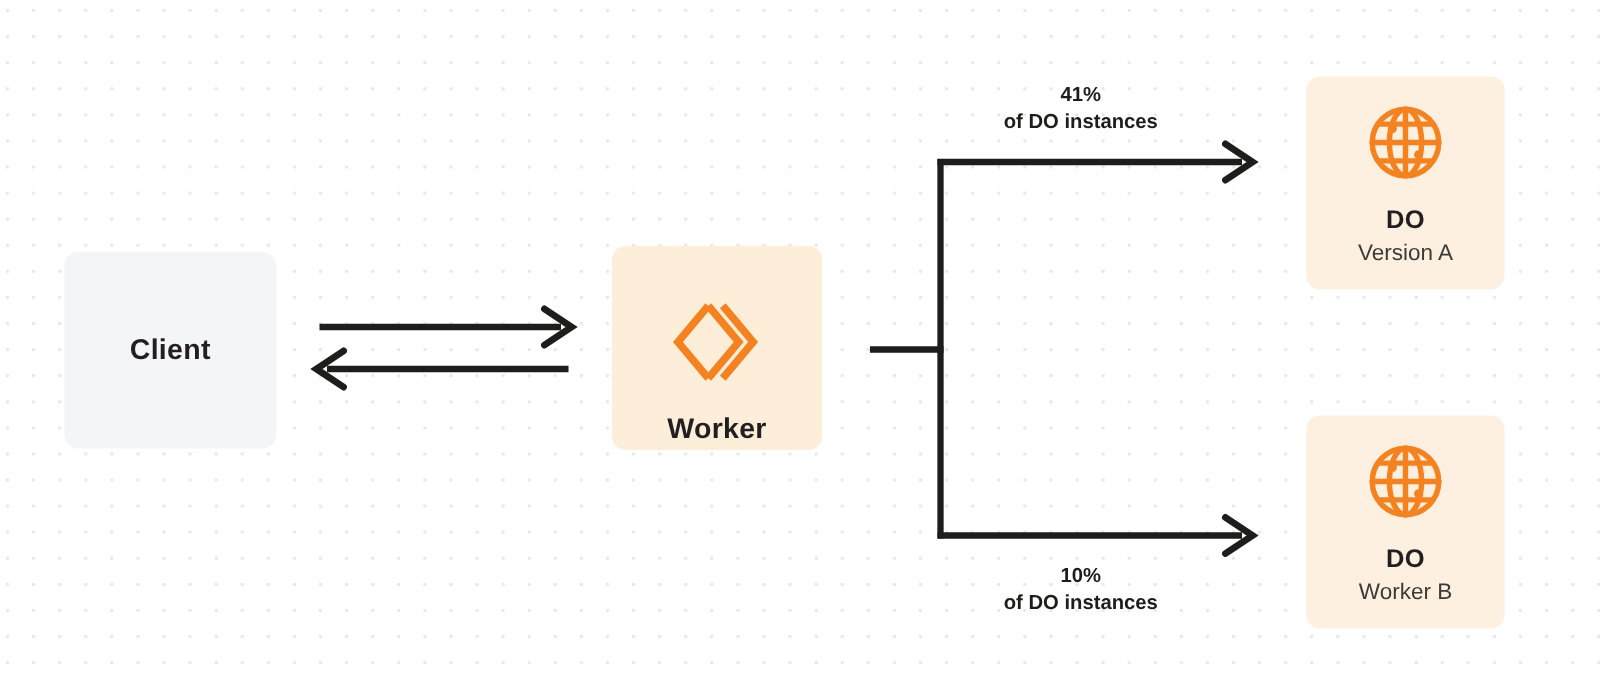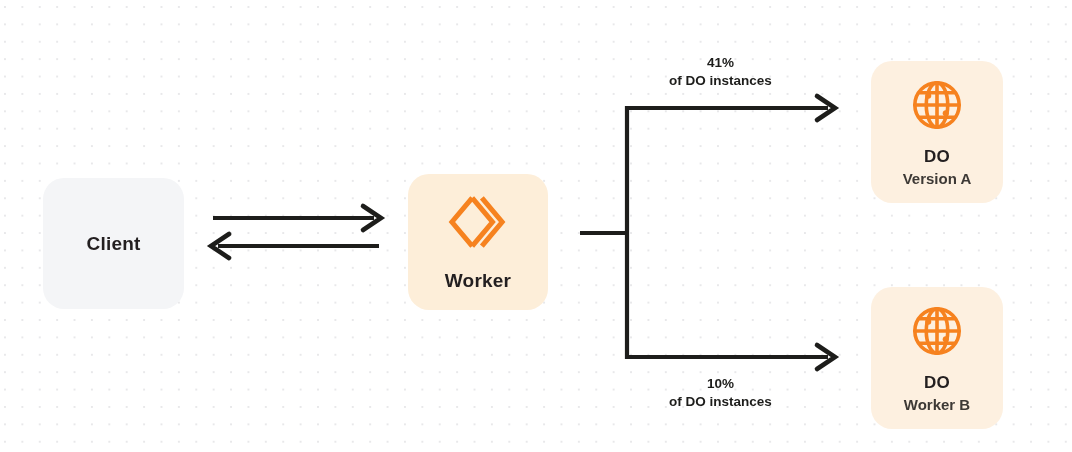--- a/index.html
+++ b/index.html
@@ -20,26 +20,25 @@
     height: 452px;
     background-color: #ffffff;
     background-image: radial-gradient(circle at 1px 1px, #e8e8ea 1.15px, rgba(255,255,255,0) 1.3px);
     background-size: 17.4px 17.4px;
     background-position: 4px 6px;
   }
 
   .node {
     position: absolute;
     box-sizing: border-box;
-    border-radius: 21px;
+    border-radius: 9px;
     display: flex;
     flex-direction: column;
     align-items: center;
     justify-content: center;
-    margin-top: 10px;
   }
 
   
   #client-node {
     left: 43px;
     top: 168px;
     width: 141px;
     height: 131px;
     background-color: #f4f5f7;
     justify-content: center;
@@ -52,21 +51,21 @@
   }
 
   
   #worker-node {
     left: 408px;
     top: 164px;
     width: 140px;
     height: 136px;
     background-color: #fdeed9;
     justify-content: flex-start;
-    padding-top: 20px;
+    padding-top: 36px;
   }
   #worker-node .node-title {
     font-size: 19px;
     font-weight: bold;
     color: #231f20;
     margin-top: 20px;
     letter-spacing: 0.2px;
   }
   .worker-logo {
     width: 62px;
@@ -93,21 +92,21 @@
   }
   .do-title {
     font-size: 17px;
     font-weight: bold;
     color: #231f20;
     margin-top: 14px;
     letter-spacing: 0.2px;
   }
   .do-subtitle {
     font-size: 15px;
-    font-weight: bold;
+    font-weight: normal;
     color: #3d3935;
     margin-top: 3px;
   }
 
   
   .edge-label {
     position: absolute;
     text-align: center;
     font-size: 13.5px;
     font-weight: bold;

